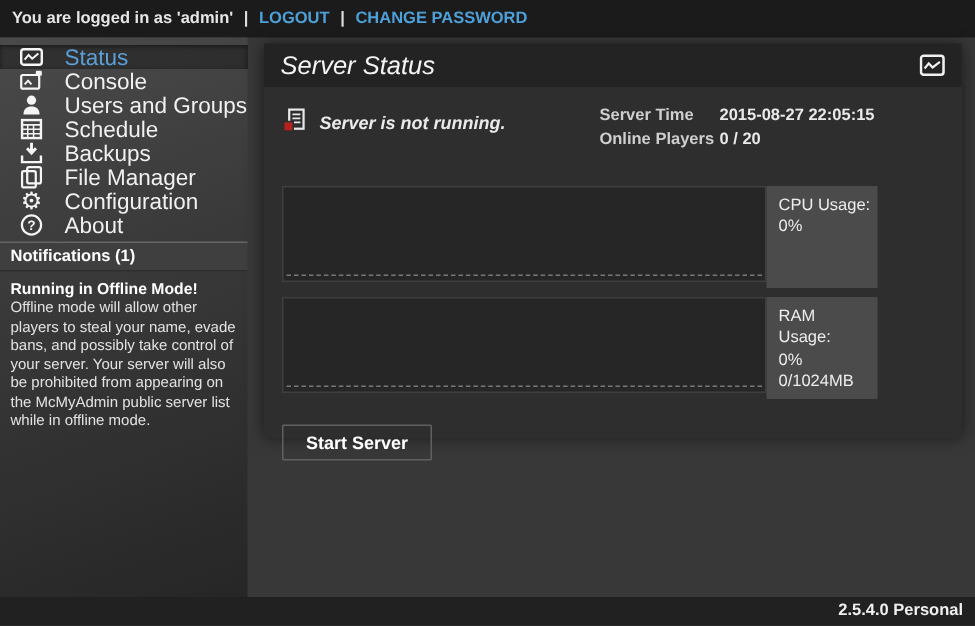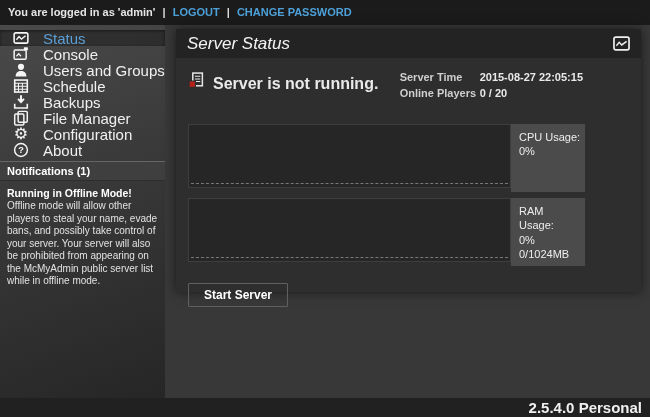--- a/index.html
+++ b/index.html
@@ -77,21 +77,21 @@
   .main-title { font-size: 17px; color: #f4f4f4; font-weight: normal; font-style: italic; }
   .header-icon { color: #f0f0f0; display: inline-flex; }
 
   .content { padding: 9px 12px 0 12px; }
 
   .status-row {
     display: flex; justify-content: space-between;
     margin-bottom: 9px; min-height: 48px;
   }
   .status-left { display: flex; align-items: flex-start; gap: 9px; padding-top: 5px; }
-  .status-msg { font-size: 16px; font-weight: bold; color: #eaeaea; padding-top: 3px; }
+  .status-msg { font-size: 12px; font-weight: bold; color: #eaeaea; padding-top: 3px; font-style: italic; }
 
   .info-table { margin-right: 46px; font-size: 11px; padding-top: 2px; }
   .info-row { display: flex; line-height: 16px; }
   .info-label { width: 80px; color: #cfcfcf; font-weight: bold; }
   .info-value { color: #e9e9e9; font-weight: bold; }
 
   .chart-row { display: flex; margin-bottom: 10px; height: 64px; }
   .chart-box {
     width: 323px; height: 64px; position: relative;
     background: #262626; border: 1px solid #3e3e3e;
@@ -113,21 +113,21 @@
     background: transparent; border: 1px solid #606060;
     color: #fff; font-weight: bold; font-size: 12px;
     font-family: "Liberation Sans", sans-serif;
     padding: 4px 15px; cursor: pointer; border-radius: 1px;
   }
 
   
   .footerbar {
     position: absolute; left: 0; bottom: 0; width: 650px; height: 19px;
     background: #212121;
-    font-size: 15px; font-weight: bold; color: #f0f0f0;
+    font-size: 11px; font-weight: bold; color: #f0f0f0;
     line-height: 19px; text-align: right; padding-right: 8px;
   }
   svg { display: block; }
 </style>
 </head>
 <body>
 
 <div class="topbar">
   <span>You are logged in as 'admin'</span>
   <span class="sep">|</span>

